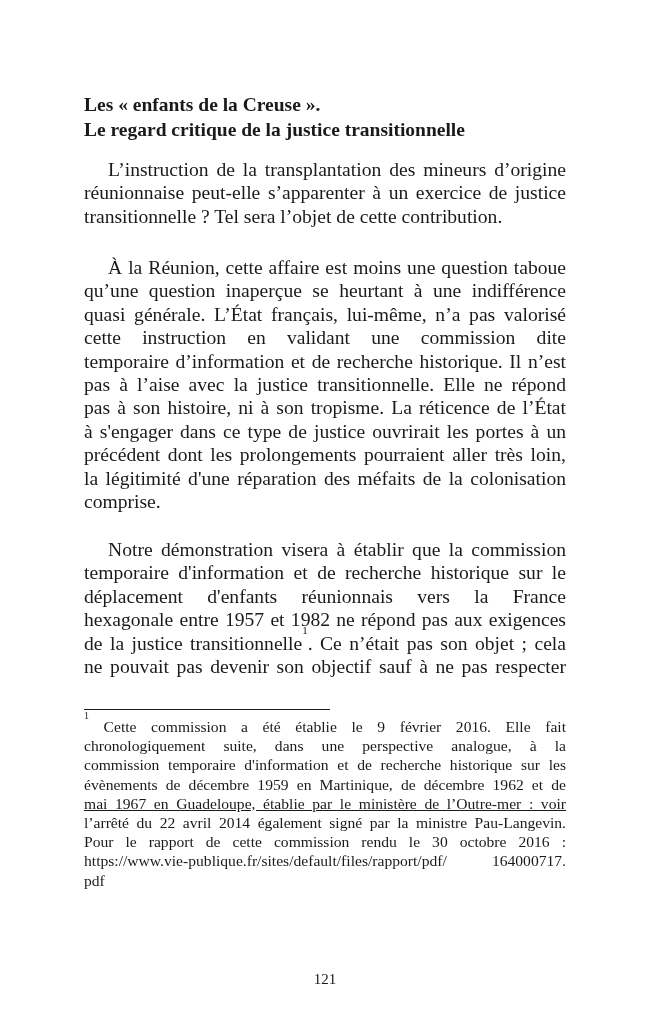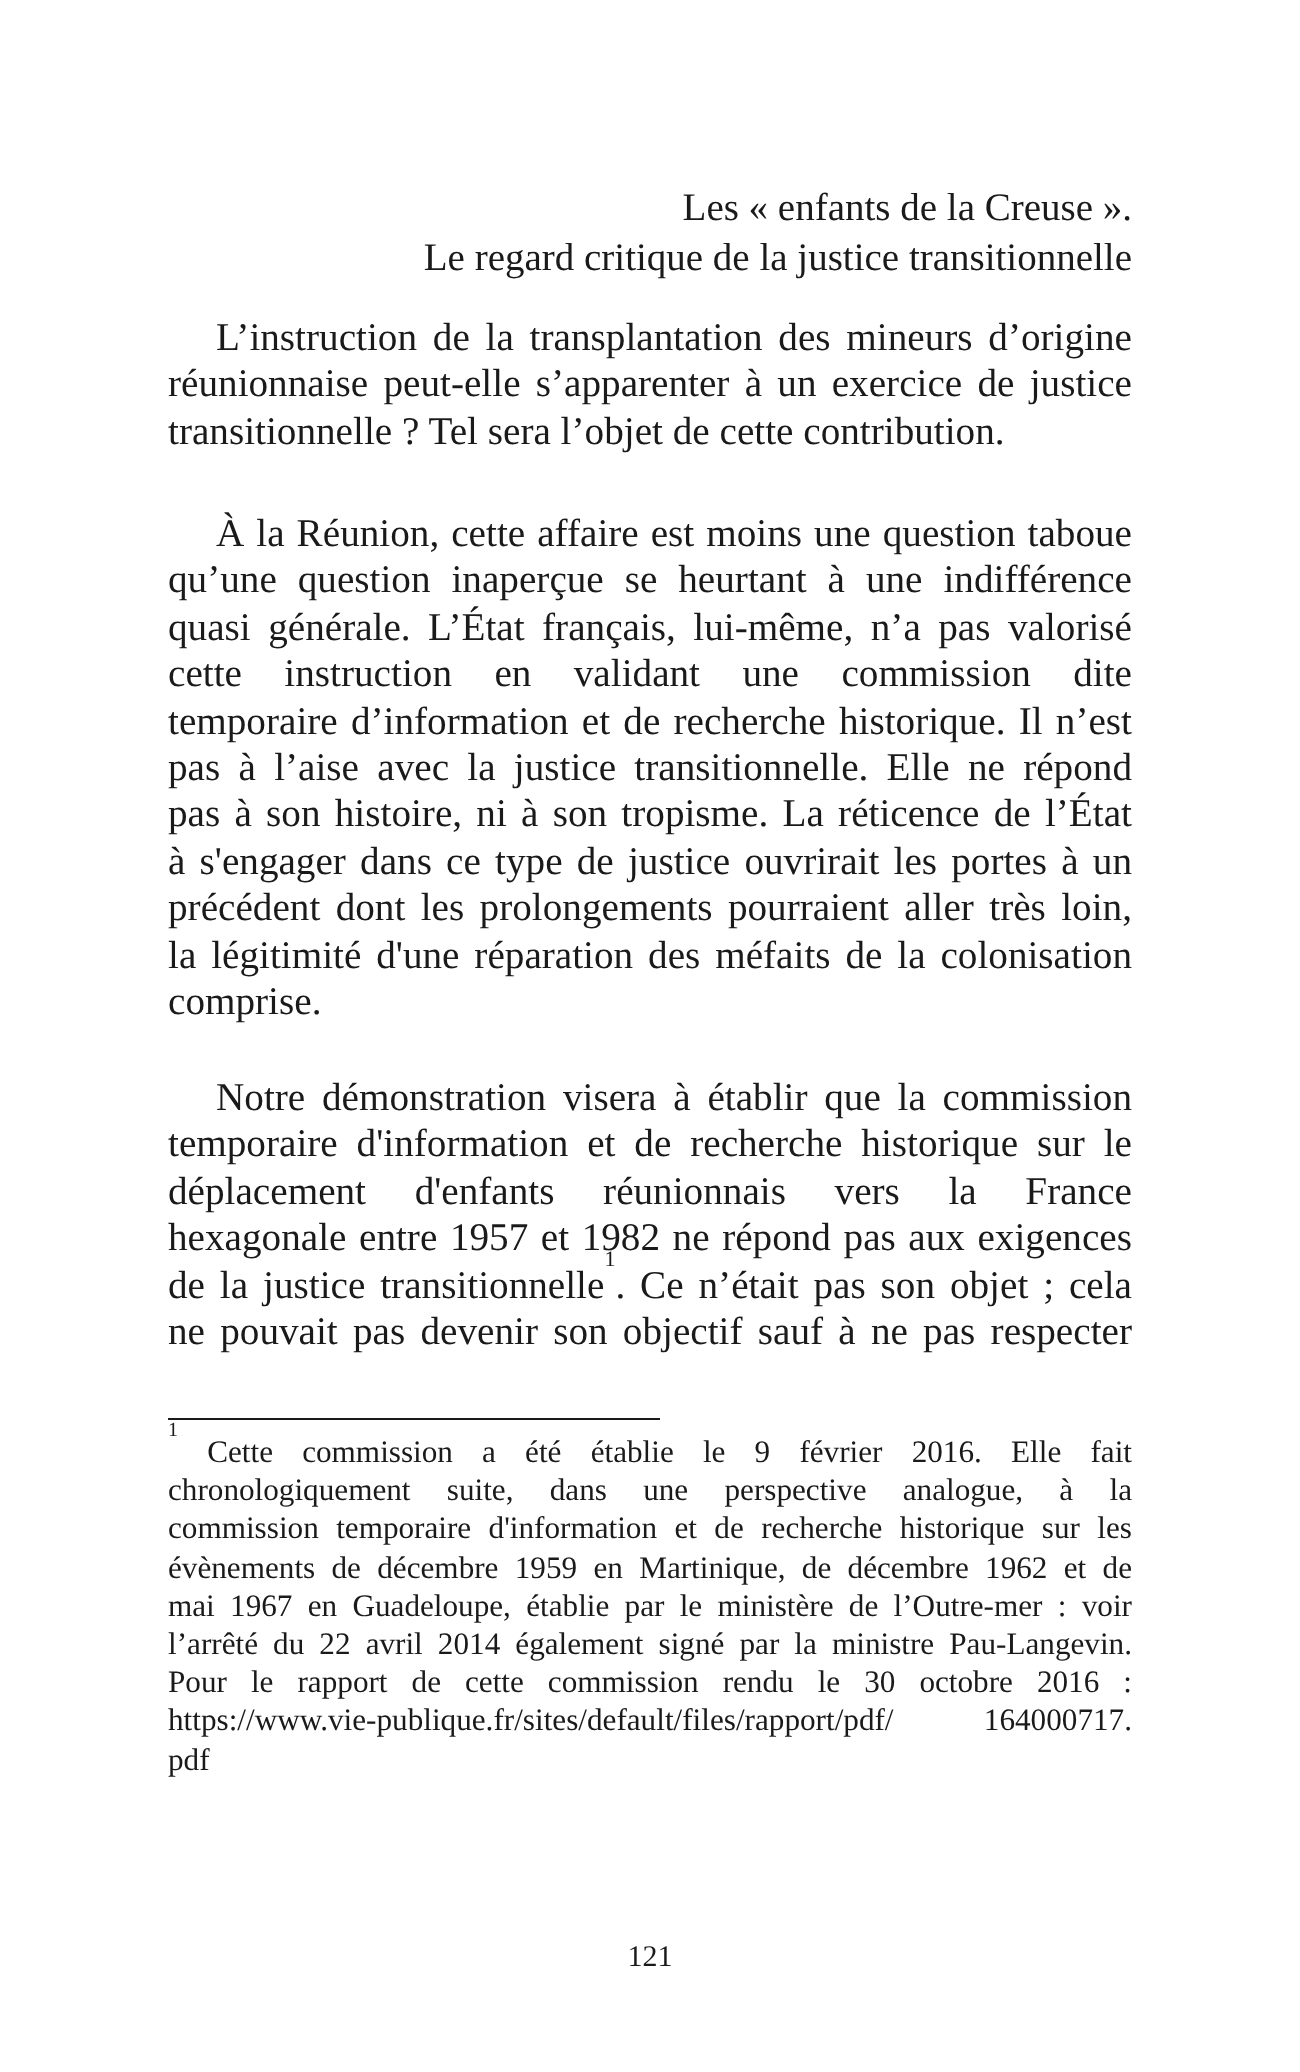--- a/index.html
+++ b/index.html
@@ -4,21 +4,21 @@
 <style>
   html, body { margin: 0; padding: 0; background: #ffffff; }
   body { width: 650px; height: 1036px; position: relative; overflow: hidden; }
   .page {
     position: absolute; left: 84px; top: 0; width: 482px;
     font-family: "Liberation Serif", "DejaVu Serif", serif;
     color: #1a1a1a;
   }
   .title {
     position: absolute; left: 0; width: 482px; top: 92px;
-    text-align: right; font-weight: normal; font-size: 19.5px; line-height: 25px;
+    text-align: left; font-weight: bold; font-size: 19.5px; line-height: 25px;
   }
   .title div { white-space: nowrap; }
   .para {
     position: absolute; left: 0; width: 482px;
     font-size: 19.6px; line-height: 23.4px; text-align: justify;
     text-indent: 24px; hyphens: none;
   }
   .para .line { display: block; text-align: justify; text-align-last: justify; white-space: nowrap; text-indent: 0; }
   .para .line.first { padding-left: 24px; }
   .para .line.last { text-align-last: left; }
@@ -80,21 +80,21 @@
     <span class="line" style="white-space: normal; height: 23.4px; overflow: visible;">ne pouvait pas devenir son objectif sauf à ne pas respecter</span>
   </div>
 
   <div class="rule"></div>
 
   <div class="footnote">
     <span class="line" style="white-space: normal; height: 19.2px; overflow: visible;"><sup>1</sup><span> Cette commission a été établie le 9 février 2016. Elle fait</span></span>
     <span class="line" style="white-space: normal; height: 19.2px; overflow: visible;">chronologiquement suite, dans une perspective analogue, à la</span>
     <span class="line" style="white-space: normal; height: 19.2px; overflow: visible;">commission temporaire d'information et de recherche historique sur les</span>
     <span class="line" style="white-space: normal; height: 19.2px; overflow: visible;">évènements de décembre 1959 en Martinique, de décembre 1962 et de</span>
-    <span class="line" style="white-space: normal; height: 19.2px; overflow: visible;">mai 1967 en Guadeloupe, établie par le ministère de l’Outre-mer : voir</span>
+    <span class="line" style="white-space: normal; height: 19.2px; overflow: visible; text-decoration: underline;">mai 1967 en Guadeloupe, établie par le ministère de l’Outre-mer : voir</span>
     <span class="line" style="white-space: normal; height: 19.2px; overflow: visible;">l’arrêté du 22 avril 2014 également signé par la ministre Pau-Langevin.</span>
     <span class="line" style="white-space: normal; height: 19.2px; overflow: visible;">Pour le rapport de cette commission rendu le 30 octobre 2016 :</span>
     <span class="line" style="white-space: normal; height: 19.2px; overflow: visible;">https://www.vie-publique.fr/sites/default/files/rapport/pdf/ 164000717.</span>
     <span class="line last">pdf</span>
   </div>
 
   <div class="page-number">121</div>
 </div>
 
 </body></html>

